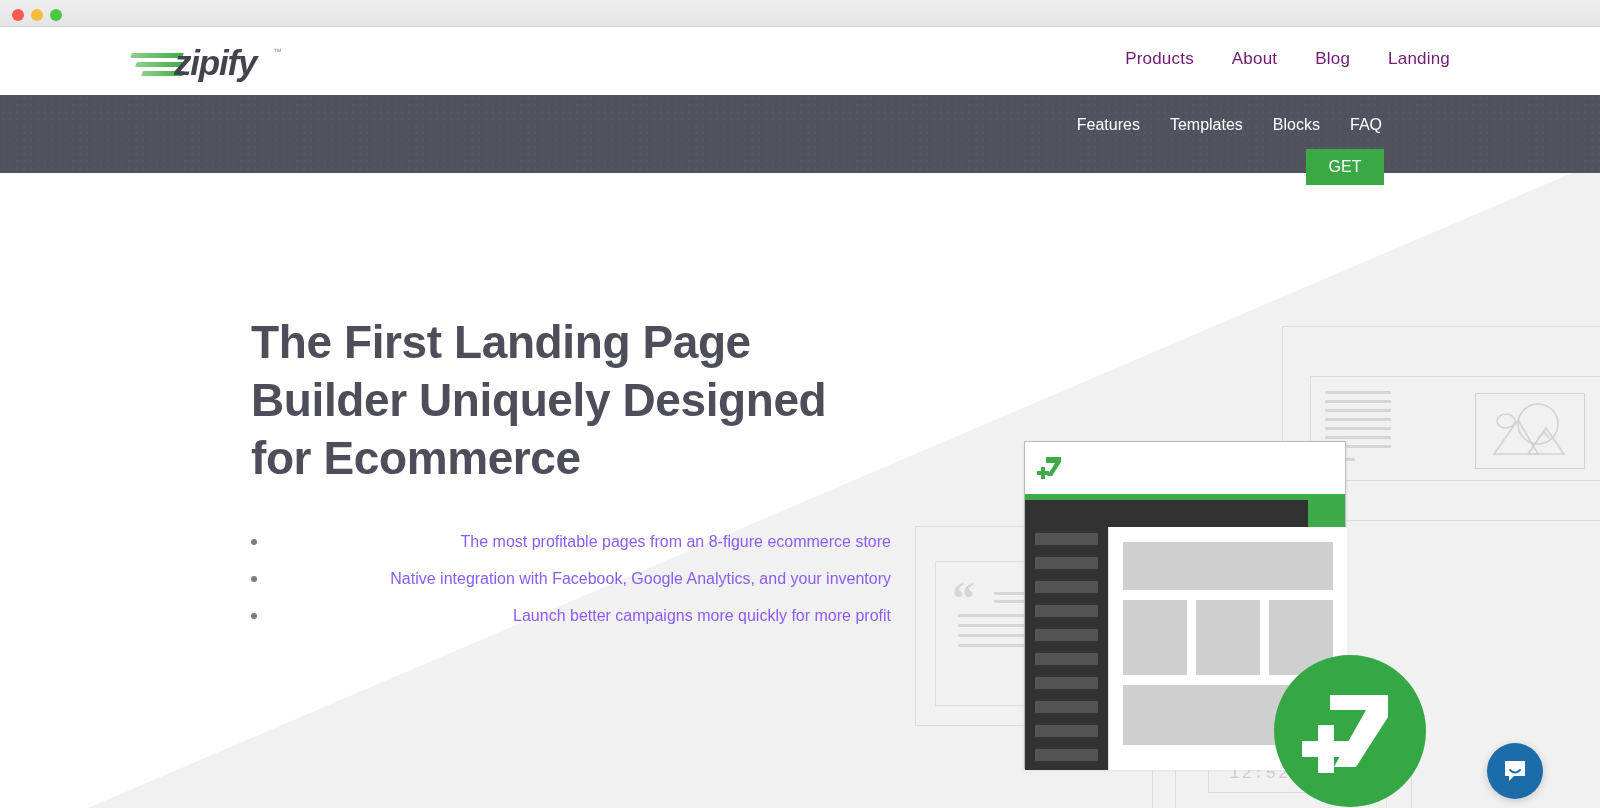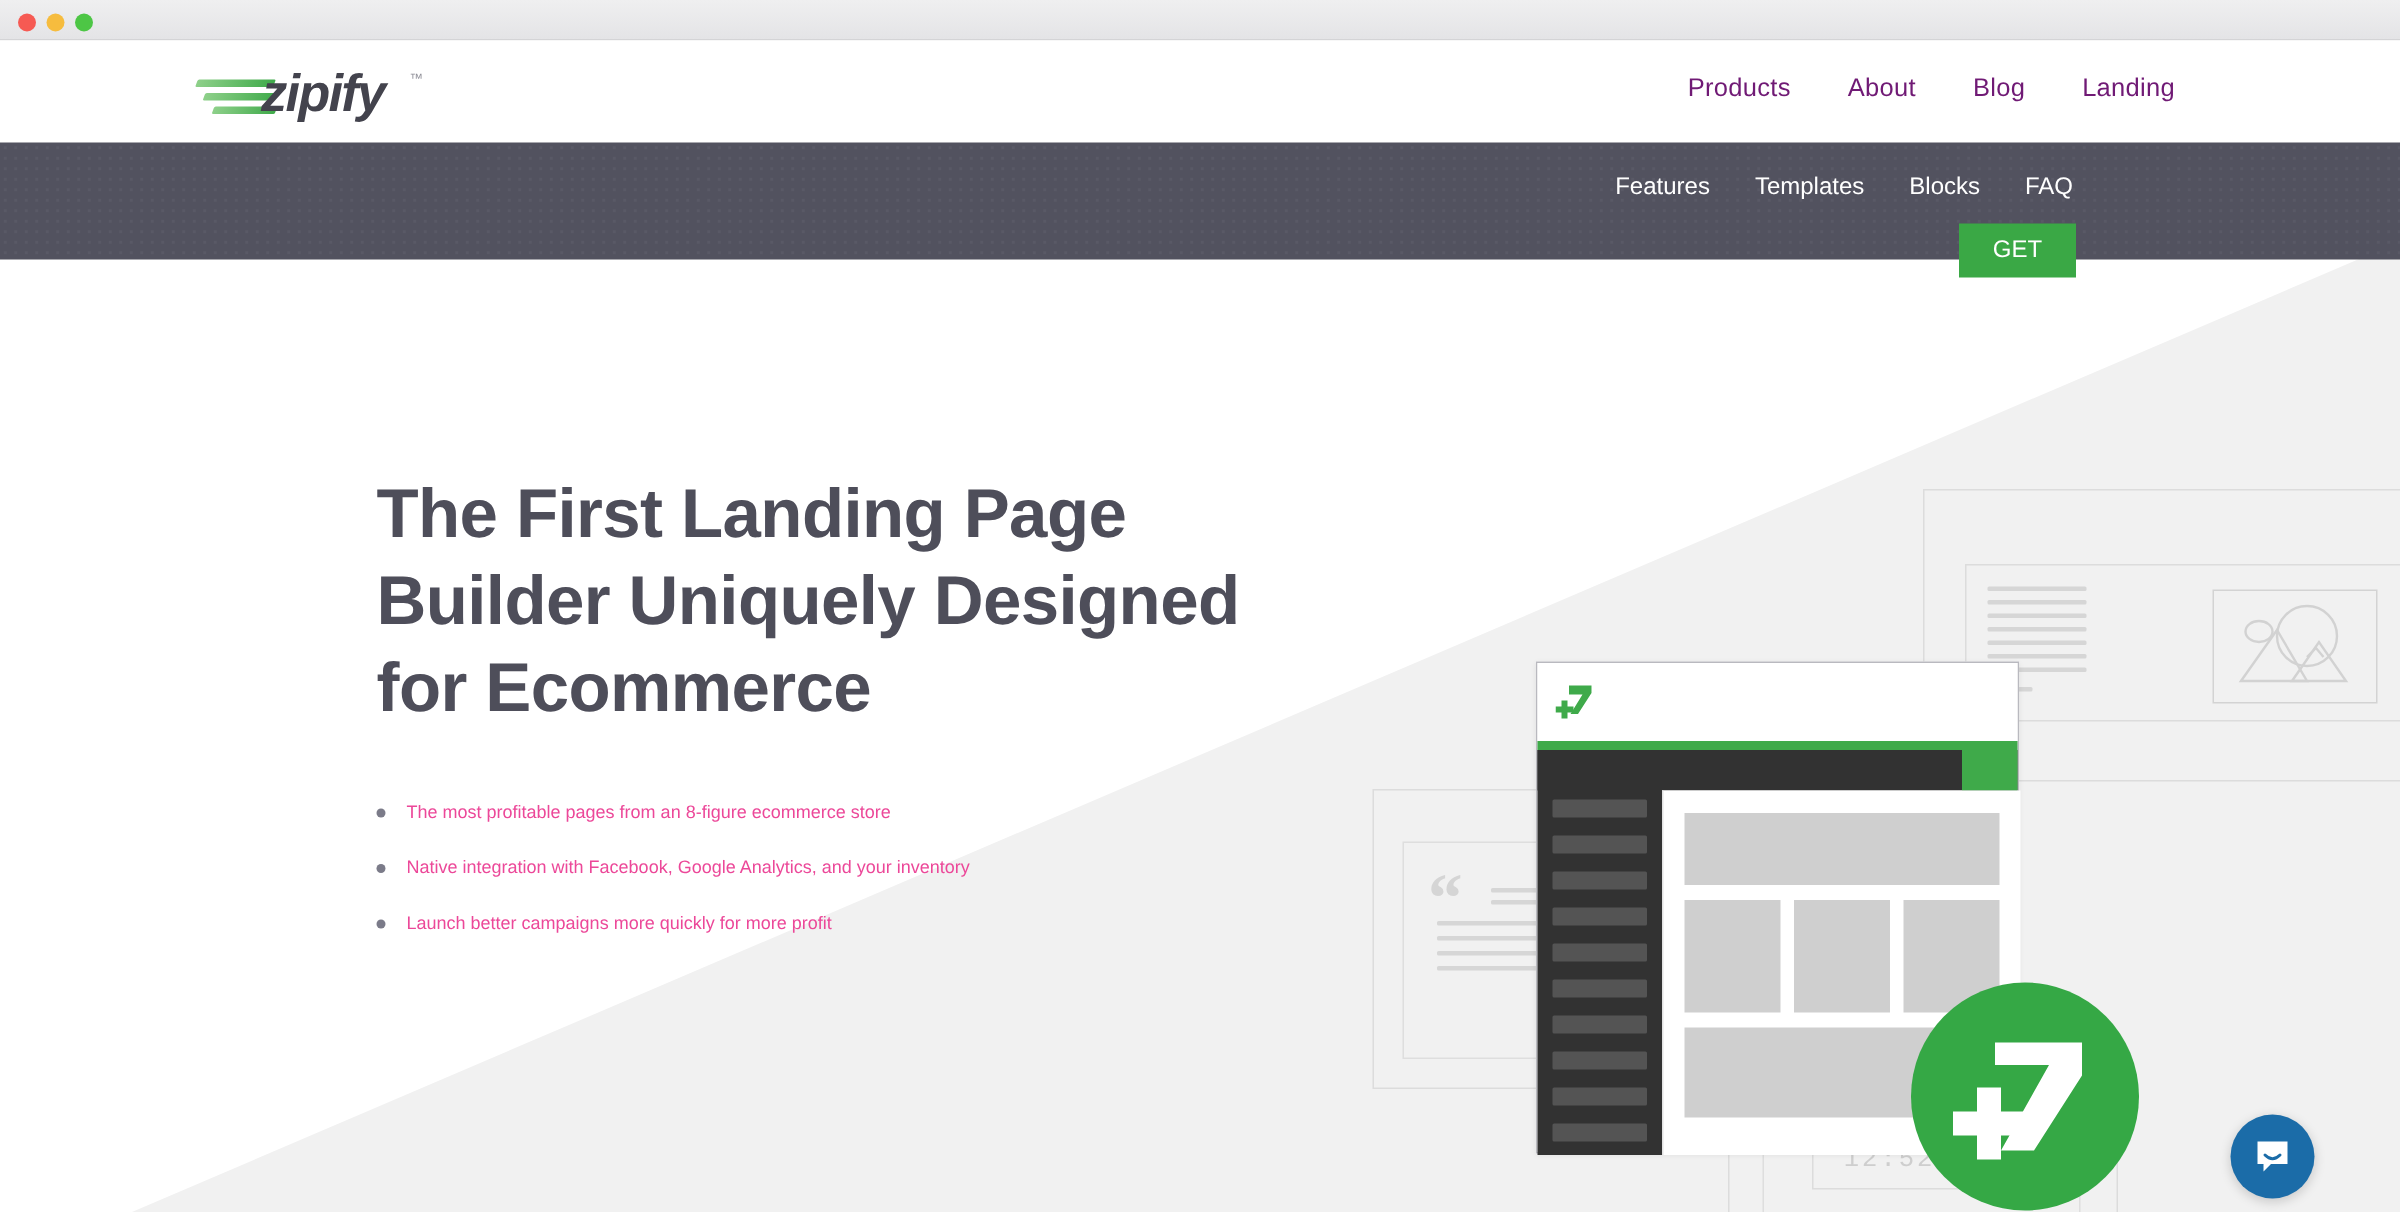--- a/index.html
+++ b/index.html
@@ -168,23 +168,24 @@
     color: #4e4e5a;
     letter-spacing: -0.4px;
   }
   #bullets {
     margin-top: 36px;
     list-style: none;
   }
   #bullets li {
     position: relative;
     padding-left: 20px;
-    font-size: 12px;
+    font-size: 16px;
     line-height: 37px;
-    color: #ec4899;
+    color: #8b5cf6;
+    text-align: right;
   }
   #bullets li::before {
     content: "";
     position: absolute;
     left: 0; top: 16px;
     width: 6px; height: 6px;
     border-radius: 50%;
     background: #7b7b89;
   }
   #cta-button {

